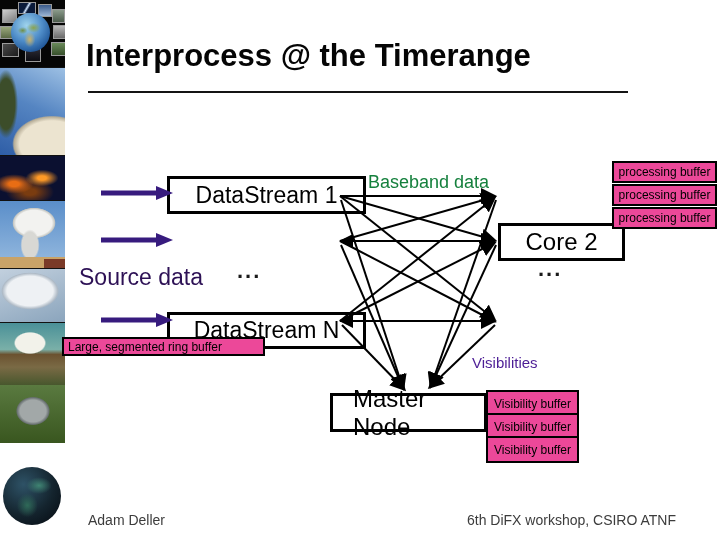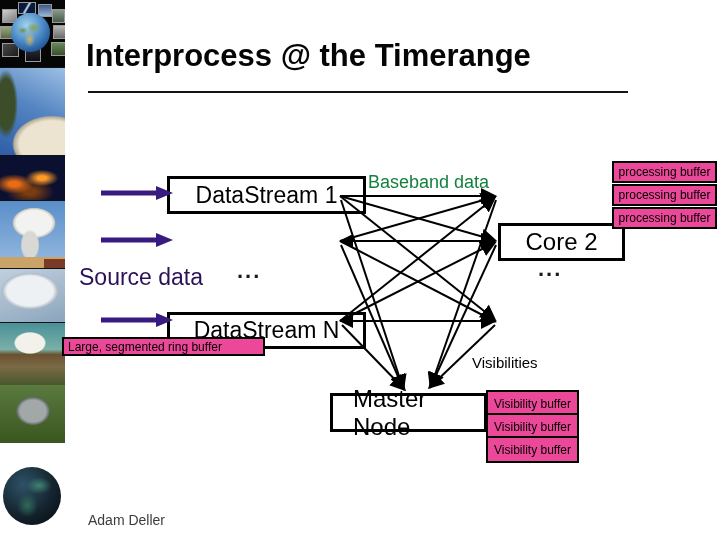--- a/index.html
+++ b/index.html
@@ -66,21 +66,21 @@
   .buf { position:absolute; box-sizing:border-box; background:#ec4899; border:2px solid #000;
     display:flex; align-items:center; justify-content:center; font-size:12px; white-space:nowrap; }
   .proc { left:612px; width:105px; height:22px; }
   .vis { left:486px; width:93px; height:27px; }
   .ring { left:62px; top:337px; width:203px; height:19px; justify-content:flex-start; padding-left:4px; }
   
   .lbl { position:absolute; white-space:nowrap; }
   .lbl-baseband { left:368px; top:172px; font-size:18px; color:#15803d; }
   .lbl-source { left:79px; top:264px; font-size:23px; color:#2d1155; }
   .lbl-timerange { left:217px; top:357px; font-size:15px; color:#1f1f1f; }
-  .lbl-visibilities { left:472px; top:354px; font-size:15px; color:#000000; }
+  .lbl-visibilities { left:472px; top:354px; font-size:15px; color:#4c1d95; }
   .dots { font-size:22px; font-weight:bold; letter-spacing:2px; color:#1a1a1a; }
   .dots-left { left:237px; top:258px; }
   .dots-right { left:538px; top:256px; }
   
   .footer-left { position:absolute; left:88px; top:512px; font-size:14px; color:#3c3c3c; }
   .footer-right { position:absolute; right:44px; top:512px; font-size:14px; color:#3c3c3c; }
   
   #wires { position:absolute; left:0; top:0; width:720px; height:540px; pointer-events:none; }
 </style>
 </head>
@@ -138,20 +138,21 @@
   <div class="buf vis" style="top:413px;">Visibility buffer</div>
   <div class="buf vis" style="top:436px;">Visibility buffer</div>
 
   <div class="lbl lbl-baseband">Baseband data</div>
   <div class="lbl lbl-source">Source data</div>
   <div class="lbl dots dots-left">...</div>
   <div class="lbl dots dots-right">...</div>
   <div class="lbl lbl-visibilities">Visibilities</div>
 
   <div class="footer-left">Adam Deller</div>
+  <div class="footer-right">6th DiFX workshop, CSIRO ATNF</div>
 
   <svg id="wires" viewBox="0 0 720 540" xmlns="http://www.w3.org/2000/svg">
     <defs>
       <marker id="ah" markerWidth="8" markerHeight="8" refX="6.5" refY="4" orient="auto">
         <path d="M0,0 L8,4 L0,8 z" fill="#000"></path>
       </marker>
     </defs>
 
     <g fill="#371B7E" stroke="#371B7E">
       <line x1="101" y1="193" x2="156" y2="193" stroke-width="5"></line>

